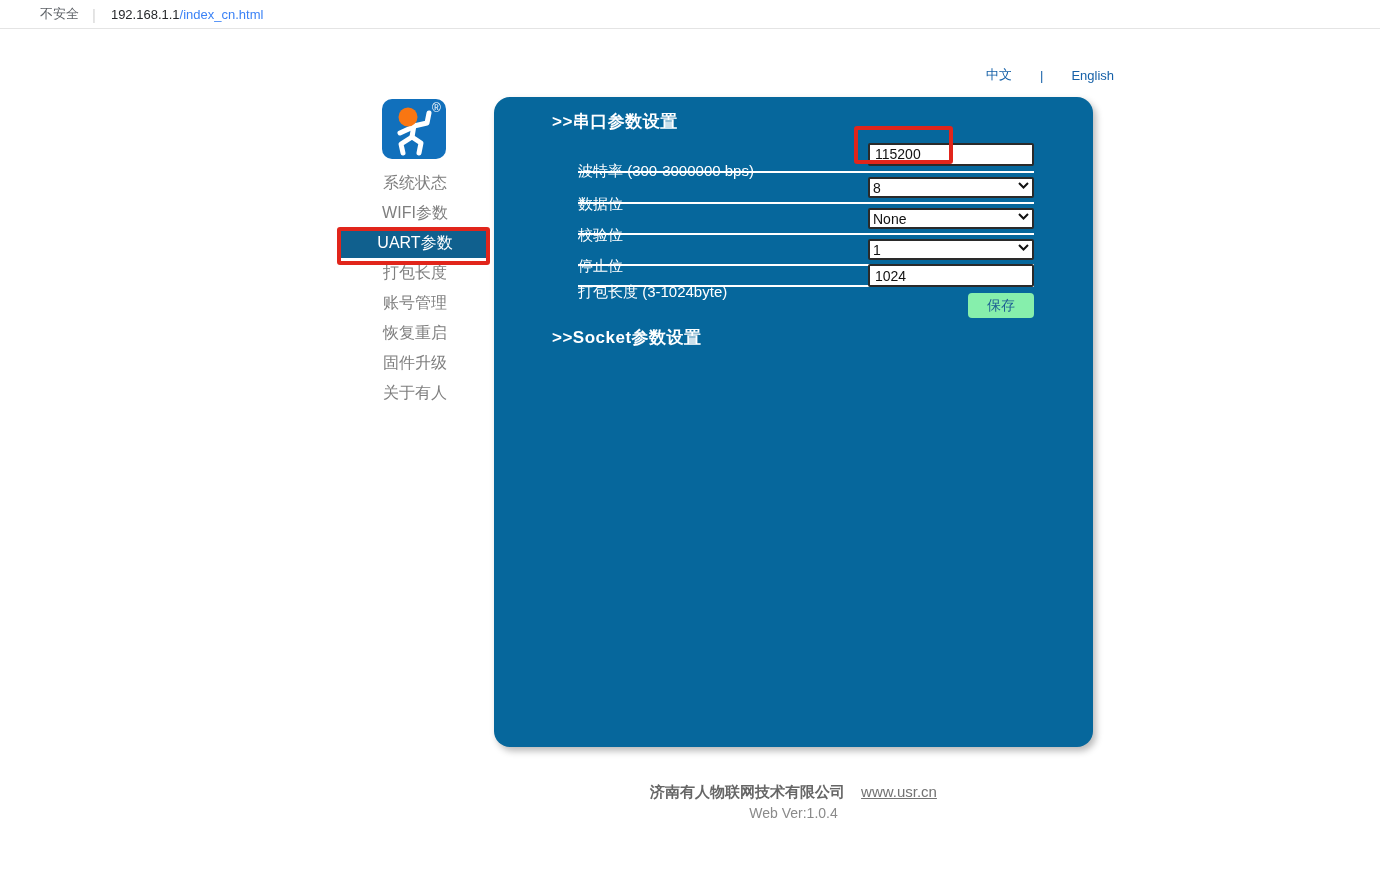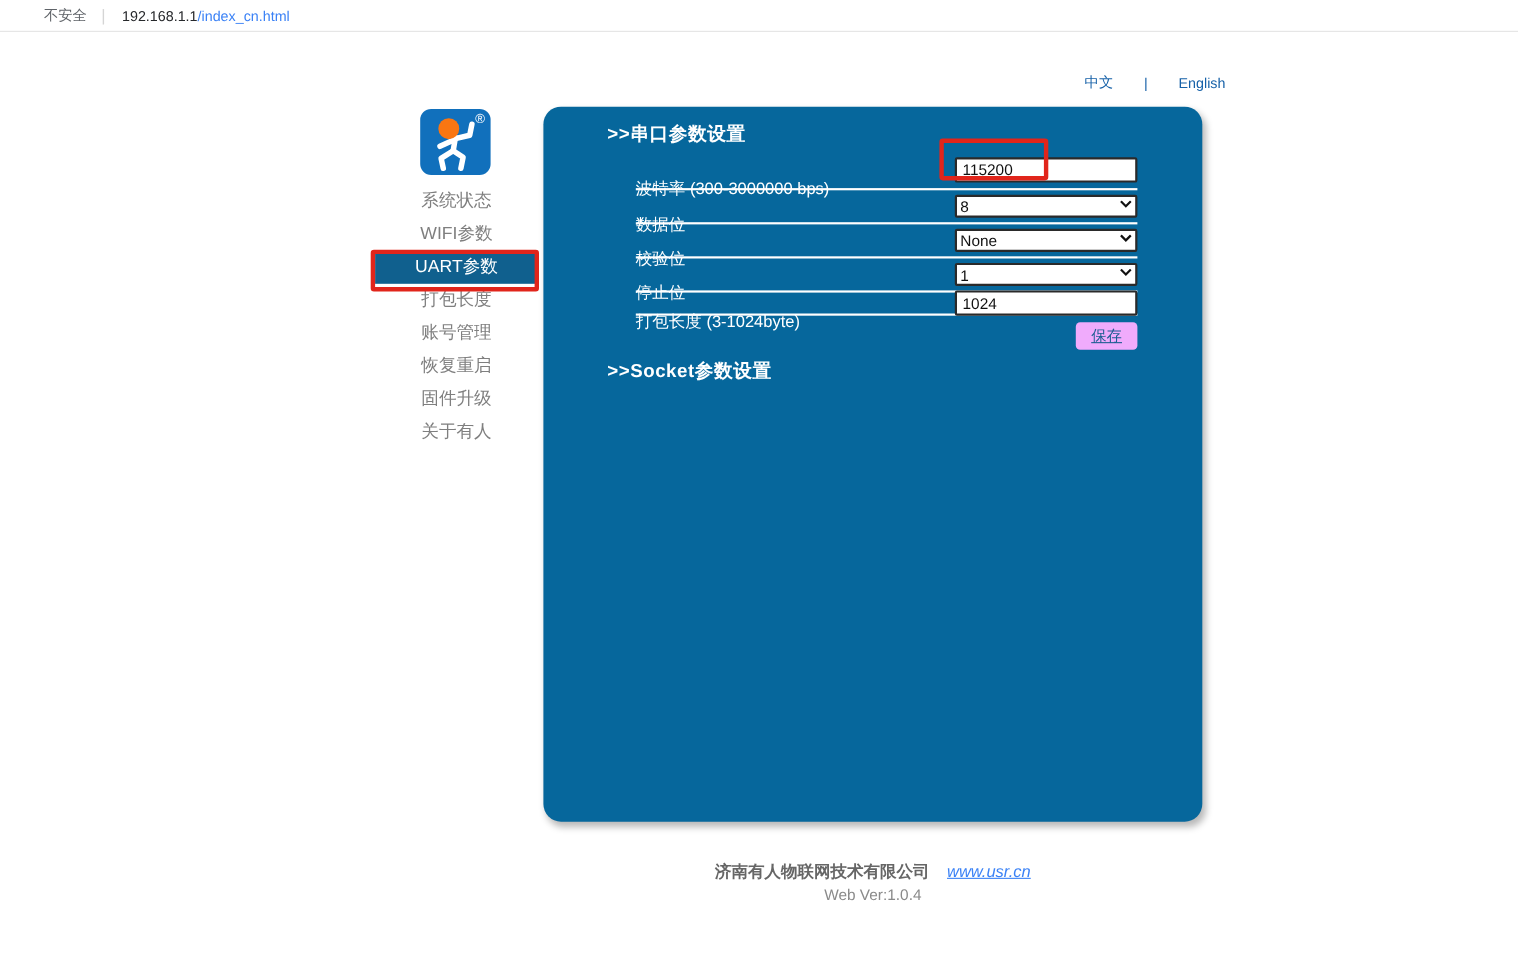--- a/index.html
+++ b/index.html
@@ -39,34 +39,34 @@
   .field-label { font-size:15px;margin-top:34px; }
   input.control { width:166px; height:23px; border:2px solid #2a2a2a; border-radius:2px;
     font-size:14px; padding:0 5px; font-family:inherit; color:#111; background:#fff; }
   .select-wrap { position:relative; width:166px; height:21px; }
   select.control { width:166px; height:21px; border:2px solid #2a2a2a; border-radius:2px;
     background:#fff; color:#111; font-size:14px; padding:0 3px; font-family:inherit;
     appearance:none; -webkit-appearance:none; -moz-appearance:none; }
   .chevron { position:absolute; right:5px; top:5px; pointer-events:none; line-height:0; }
 
   .save-row { margin:6px 0 0 84px; width:456px; display:flex; justify-content:flex-end; }
-  .save-btn { width:56px; height:25px; background:#f0abfc; color:#1d5e93; border:none;
-    border-radius:4px; font-size:14px; cursor:pointer; font-family:inherit;text-decoration:underline; }
+  .save-btn { width:66px; height:25px; background:#86efac; color:#1d5e93; border:none;
+    border-radius:4px; font-size:14px; cursor:pointer; font-family:inherit; }
   .socket-title { margin:8px 0 0 58px; font-size:17px; font-weight:bold; letter-spacing:0.5px; }
 
   
   .annotation { position:absolute; border:4px solid #e1251b; border-radius:3px;
     z-index:20; pointer-events:none; }
   .anno-menu { left:337px; top:227px; width:153px; height:38px; }
   .anno-baud { left:854px; top:126px; width:99px; height:38px; }
 
   
   .footer { position:absolute; left:494px; top:783px; width:599px; text-align:center; }
   .footer-line1 { font-size:15px; color:#666666; font-weight:bold; }
-  .footer-link { color:#3b82f6; text-decoration:underline; margin-left:16px; cursor:pointer; font-weight:normal;font-style:italic; }
+  .footer-link { color:#737373; text-decoration:underline; margin-left:16px; cursor:pointer; font-weight:normal; }
   .footer-line2 { font-size:14px; color:#8a8a8a; margin-top:3px; font-weight:normal; }
 </style>
 </head>
 <body>
 
 <div class="browser-bar">
   <span class="security">不安全</span>
   <span class="url-sep">|</span>
   <span><span class="url-host">192.168.1.1</span><span class="url-path">/index_cn.html</span></span>
 </div>

